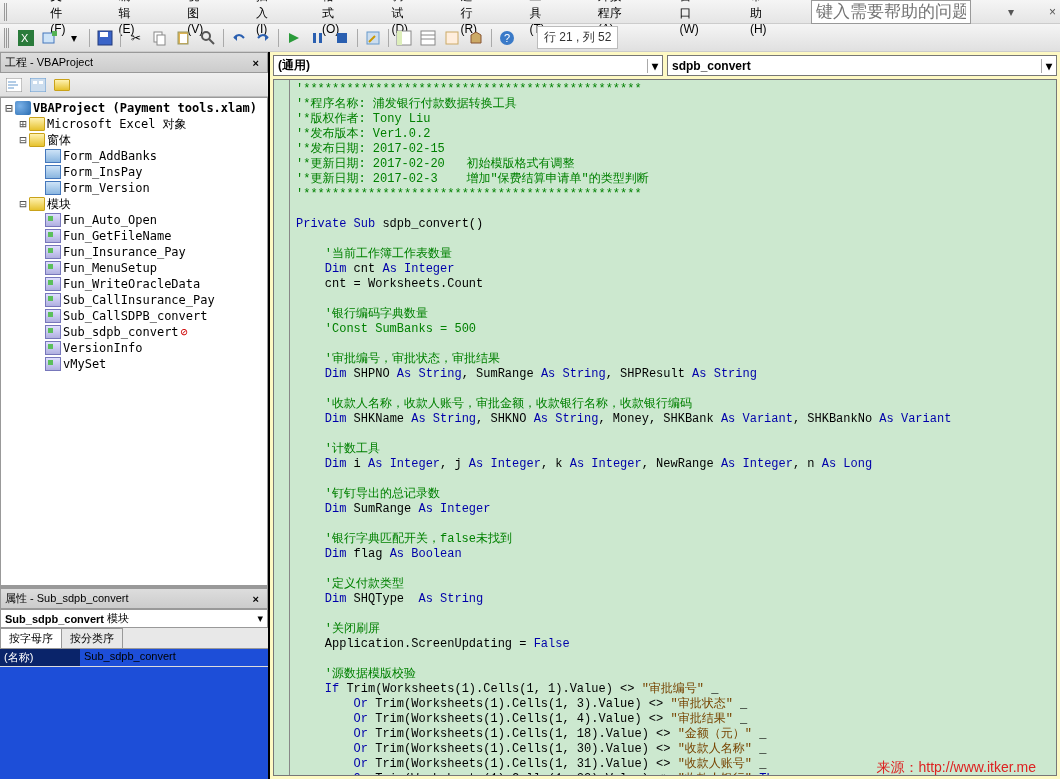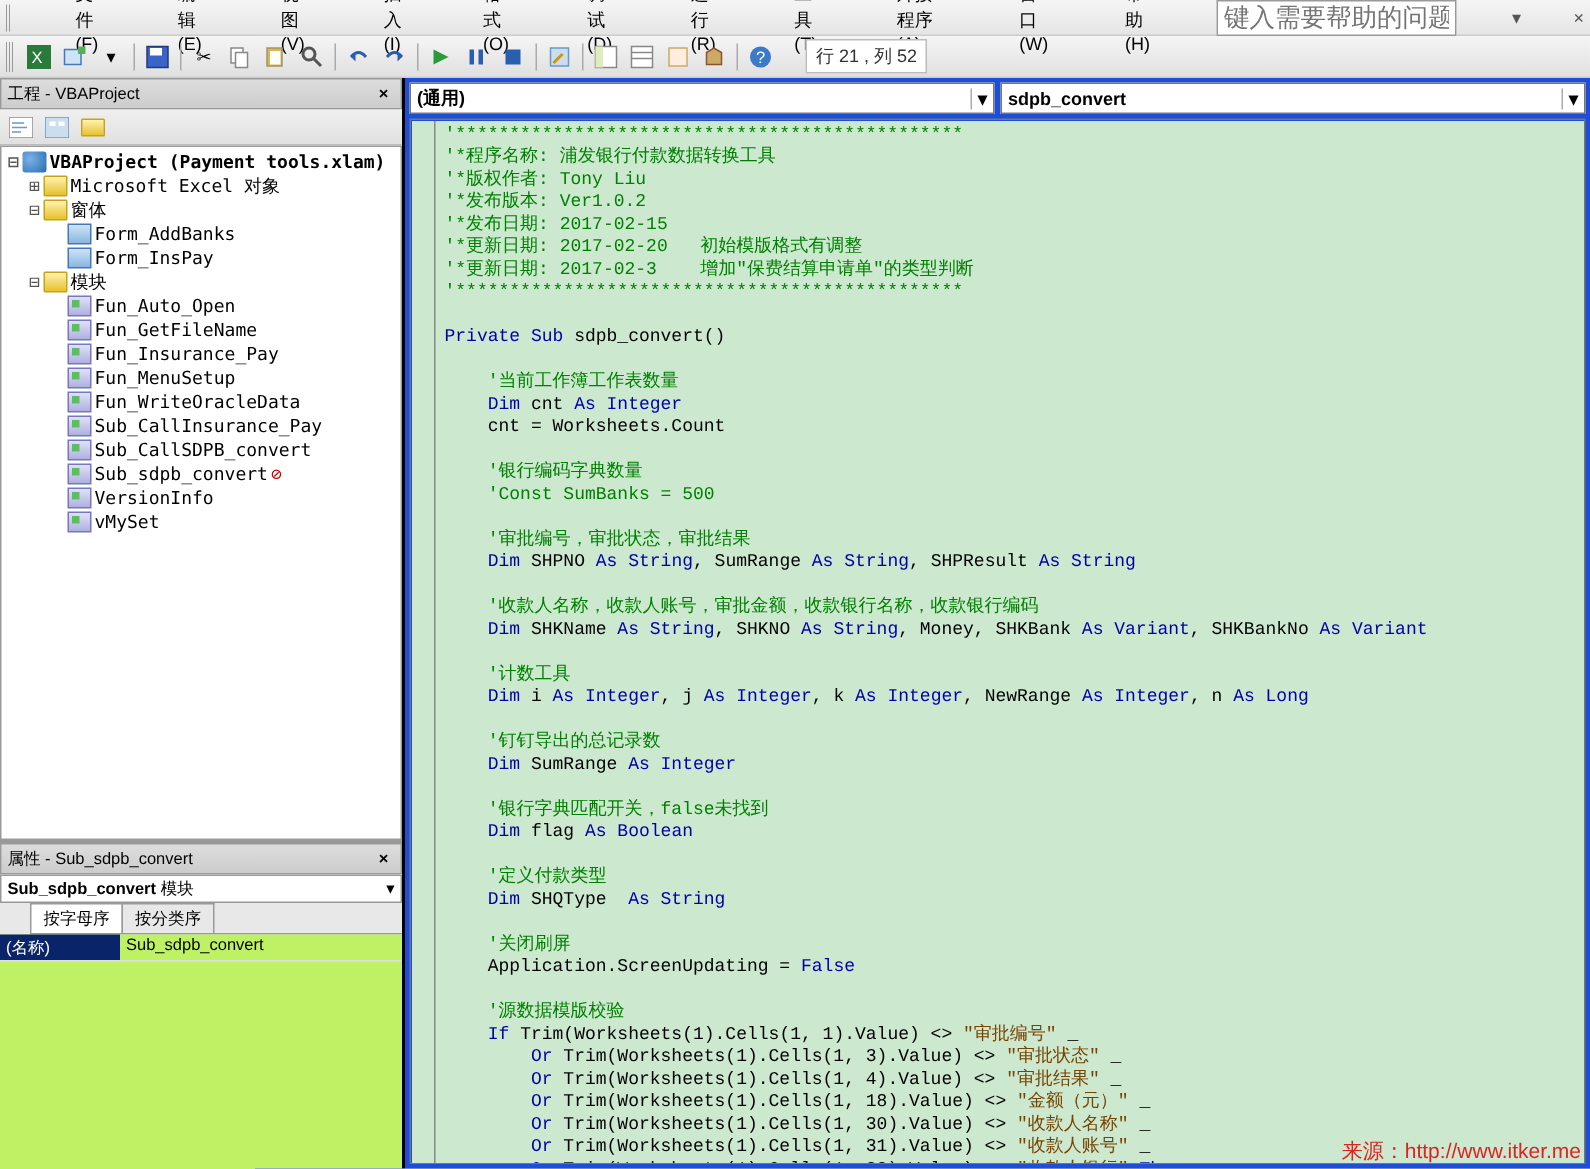--- a/index.html
+++ b/index.html
@@ -35,40 +35,40 @@
 .ic-proj { background: radial-gradient(circle at 5px 5px,#7ab1e8,#2a6cb0); border-radius: 2px; }
 .ic-folder { background: linear-gradient(#fff2b0,#e6c22e); border-radius: 1px; border: 1px solid #c9a21a; height: 11px; }
 .ic-form { background: linear-gradient(#cde3f7,#8ab6e0); border: 1px solid #4477bb; }
 .ic-mod { background: linear-gradient(#e0e0ff,#b0b0e0); border: 1px solid #7777bb; position: relative; }
 .ic-mod::after { content:""; position:absolute; left:2px; top:2px; width:5px; height:5px; background:#5bbf5b; }
 
 .props { border-top: 2px solid #999; }
 .prop-sel { background: #fff; border: 1px solid #999; padding: 1px 4px; font-size: 11px; display: flex; align-items: center; }
 .prop-sel b { font-weight: bold; }
 .prop-sel .dd { margin-left: auto; }
-.prop-tabs { display: flex; background: #e8e8e8; border-bottom: 1px solid #999; font-size: 11px; margin-left: 20px; }
+.prop-tabs { display: flex; background: #e8e8e8; border-bottom: 1px solid #999; font-size: 11px; }
 .prop-tabs .ptab { padding: 2px 8px; border: 1px solid #999; border-bottom: none; background: #fff; margin-right: -1px; }
-.prop-grid { background: #bef264; height: 156px; font-size: 11px; }
+.prop-grid { background: #1d4ed8; height: 130px; font-size: 11px; }
 .prop-row { display: flex; border-bottom: 1px solid #ddd; }
 .prop-row .pk { width: 80px; background: #0a246a; color: #fff; padding: 1px 4px; }
 .prop-row .pv { flex:1; padding: 1px 4px; }
 
-.right { flex: 1; display: flex; flex-direction: column; background: #1d4ed8; }
+.right { flex: 1; display: flex; flex-direction: column; background: #fef9c3; }
 .code-top { display: flex; padding: 3px; gap: 4px; }
 .combo { flex: 1; display: flex; background: #fff; border: 1px solid #777; align-items: center; padding: 1px 4px; font-size: 12px; font-weight: bold; }
 .combo .dd { margin-left: auto; border-left: 1px solid #aaa; padding-left: 4px; }
 
 .code-wrap { flex:1; display:flex; background:#cce8cf; border: 1px solid #777; margin: 0 3px 3px 3px; overflow:auto; font-family: Consolas, "Courier New", monospace; font-size: 12px; }
 .gutter { width: 16px; background:#cce8cf; border-right: 1px solid #888; }
 .code { padding: 2px 6px; white-space: pre; line-height: 15px; }
 .kw { color: #0000aa; }
 .cm { color: #008000; }
 .st { color: #774400; }
 
-.watermark { position: absolute; right: 6px; bottom: 2px; font-size: 14px; color: #d22; }
+.watermark { position: absolute; right: 24px; bottom: 2px; font-size: 14px; color: #d22; }
 </style>
 </head>
 <body>
 
 <div class="menubar">
   <div class="grip"></div>
   <span class="menu-item">文件(F)</span>
   <span class="menu-item">编辑(E)</span>
   <span class="menu-item">视图(V)</span>
   <span class="menu-item">插入(I)</span>
@@ -241,20 +241,24 @@
           <span>窗体</span>
         </div>
       <div class="tnode" style="padding-left:42px">
           <span class="ic ic-form"></span>
           <span>Form_AddBanks</span>
         </div>
       <div class="tnode" style="padding-left:42px">
           <span class="ic ic-form"></span>
           <span>Form_InsPay</span>
         </div>
+      <div class="tnode" style="padding-left:42px">
+          <span class="ic ic-form"></span>
+          <span>Form_Version</span>
+        </div>
       <div class="tnode" style="padding-left:14px">
           <span class="tw">⊟</span>
           <span class="ic ic-folder"></span>
           <span>模块</span>
         </div>
       <div class="tnode" style="padding-left:42px">
           <span class="ic ic-mod"></span>
           <span>Fun_Auto_Open</span>
         </div>
       <div class="tnode" style="padding-left:42px">

